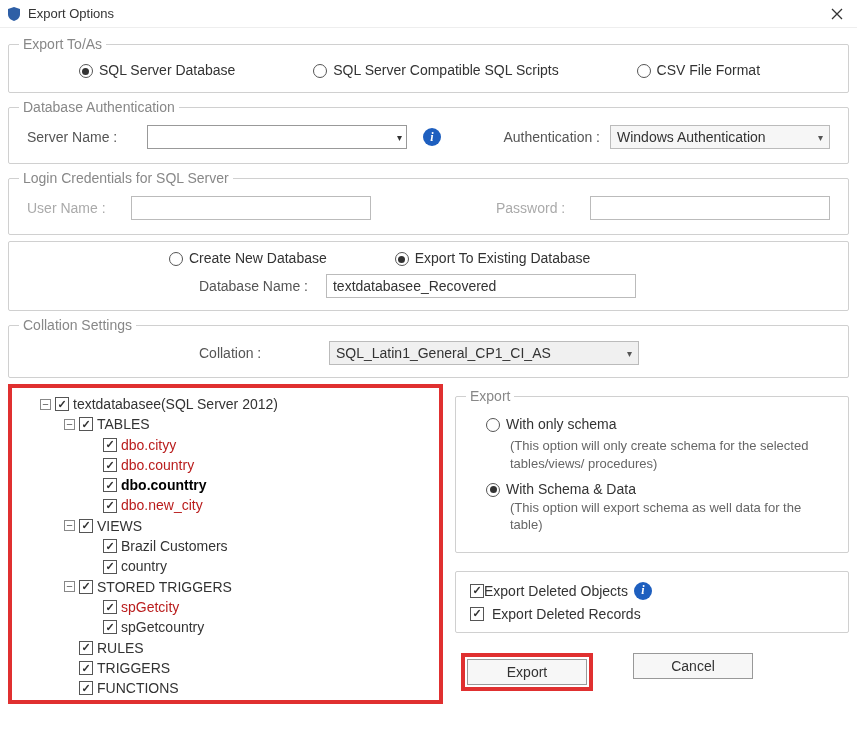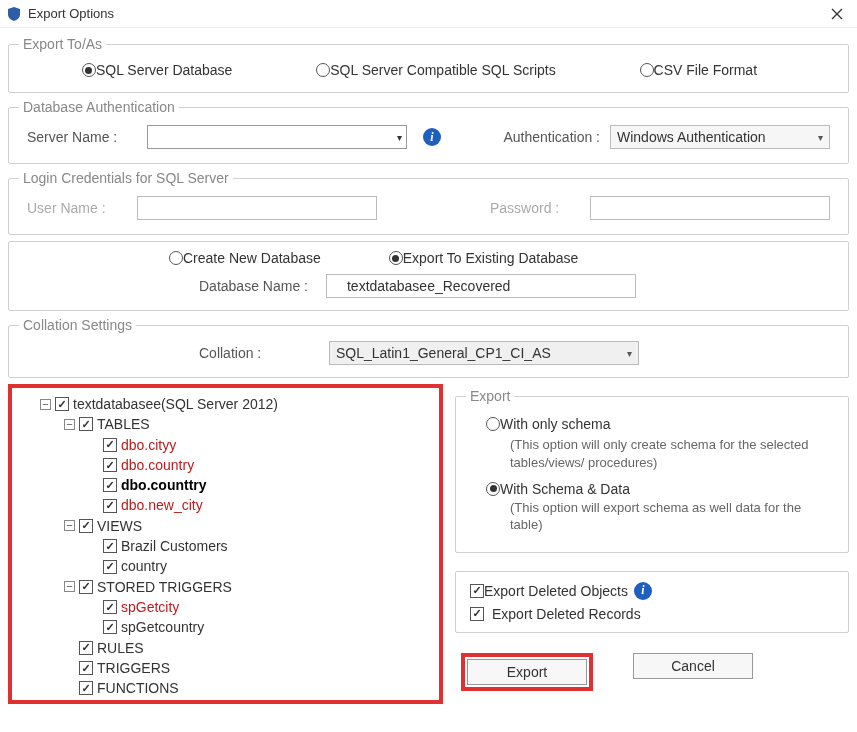--- a/index.html
+++ b/index.html
@@ -35,21 +35,21 @@
     padding: 6px 10px 10px 10px;
     position: relative;
   }
   legend {
     font-size: 14px;
     color: #888;
     padding: 0 4px;
   }
   .row { display:flex; align-items:center; }
   .radio, .check {
-    display:inline-flex; align-items:center; 
+    display:inline-flex; align-items:flex-end; gap:6px;
     margin-right: 18px;
     font-size:14px;
   }
   .radio-dot {
     width:14px; height:14px; border:1.5px solid #555; border-radius:50%;
     display:flex; align-items:center; justify-content:center;
     flex-shrink:0;
   }
   .radio-dot.sel::after {
     content:""; width:7px; height:7px; background:#333; border-radius:50%;
@@ -57,21 +57,21 @@
   .checkbox {
     width:14px; height:14px; border:1.5px solid #555;
     display:flex; align-items:center; justify-content:center;
     flex-shrink:0; background:#fff;
     font-size:11px; line-height:1;
   }
   .checkbox.sel::after { content:"✓"; color:#333; font-weight:bold; }
   .label { color:#555; font-size:14px; }
   .label.disabled { color:#aaa; }
   .text-input {
-    border:1px solid #bbb; height:24px; padding:0 20px; background:#fff;
+    border:1px solid #bbb; height:24px; padding:0 6px; background:#fff;
     font-size:14px; display:flex; align-items:center;
   }
   .select {
     border:1px solid #bbb; height:24px; background:#f6f6f6;
     display:flex; align-items:center; justify-content:space-between;
     padding:0 6px; font-size:14px;
   }
   .select .chev { font-size:10px; color:#555; margin-left:6px; }
   .combo {
     border:1px solid #999; height:24px; background:#fff;
@@ -171,21 +171,21 @@
       <span class="label">Authentication :</span>
       <div class="select" style="width:220px">
         <span>Windows Authentication</span>
         <span class="chev">▾</span>
       </div>
     </div>
   </fieldset>
 
   <fieldset>
     <legend>Login Credentials for SQL Server</legend>
-    <div class="row" style="gap:10px; padding:4px 8px;">
+    <div class="row" style="gap:4px; padding:4px 8px;">
       <span class="label disabled" style="width:100px">User Name :</span>
       <div class="text-input" style="width:240px">
         <span></span>
       </div>
       <span style="flex:1"></span>
       <span class="label disabled" style="width:90px">Password :</span>
       <div class="text-input" style="width:240px">
         <span></span>
       </div>
     </div>

